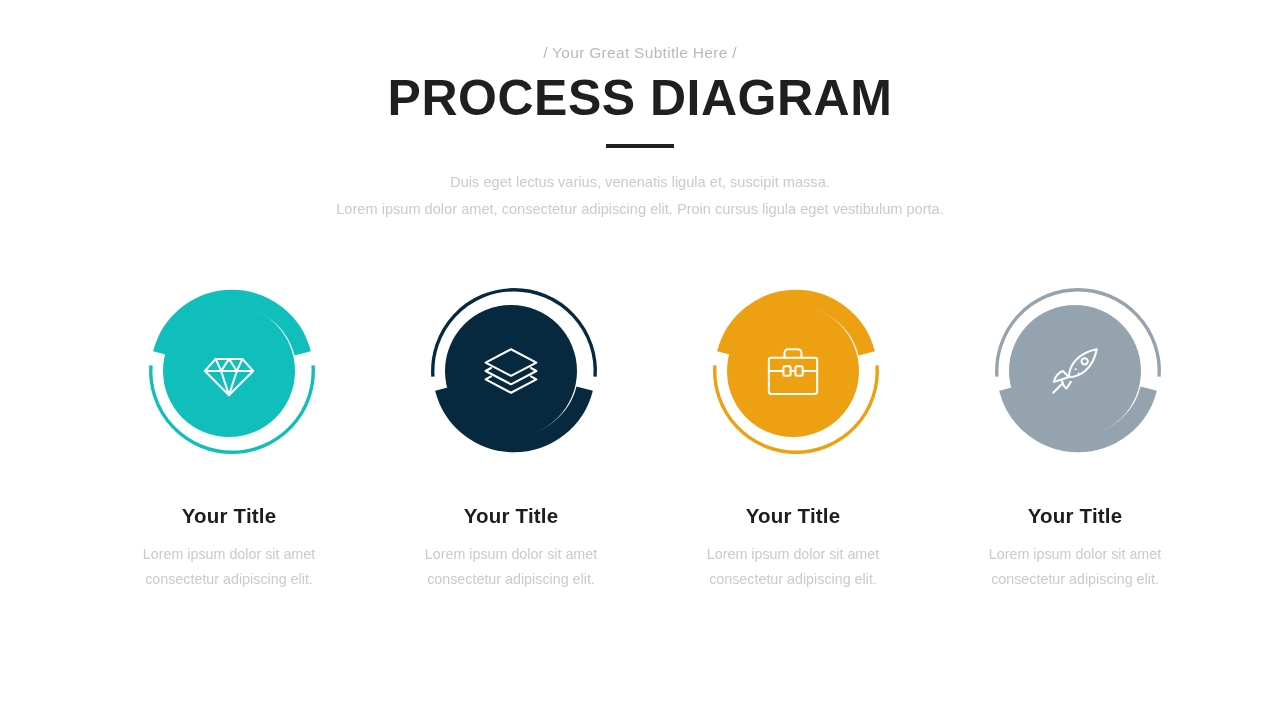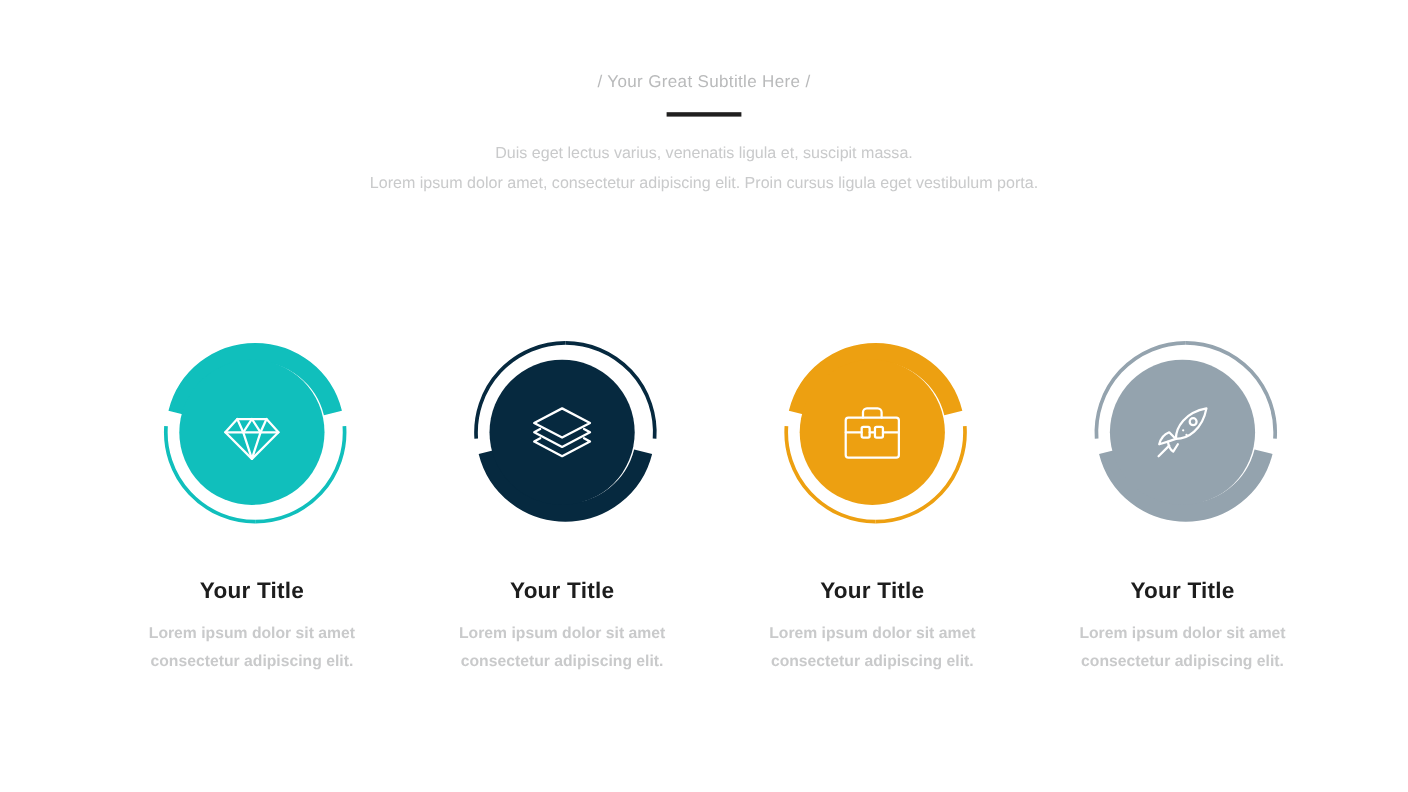--- a/index.html
+++ b/index.html
@@ -12,21 +12,20 @@
     background: #ffffff;
     font-family: "Liberation Sans", sans-serif;
     overflow: hidden;
   }
 
   .slide {
     position: relative;
     width: 1280px;
     height: 540px;
     box-sizing: border-box;
-    margin-top: 22px;
   }
 
   
   .header {
     width: 100%;
     text-align: center;
     padding-top: 44px;
   }
   .subtitle {
     font-size: 15.5px;
@@ -111,30 +110,30 @@
     color: #1d1d1d;
     letter-spacing: 0.2px;
   }
   .col-text {
     margin-top: 14px;
     width: 230px;
     text-align: center;
     font-size: 14.3px;
     line-height: 25px;
     color: #c9cacb;
-    font-weight: bold;
   }
 </style>
 </head>
 <body>
 
 <div class="slide">
 
   <div class="header">
     <div class="subtitle">/ Your Great Subtitle Here /</div>
+    <div class="title">PROCESS DIAGRAM</div>
     <div class="divider"></div>
     <div class="lead">
       <div>Duis eget lectus varius, venenatis ligula et, suscipit massa.</div>
       <div>Lorem ipsum dolor amet, consectetur adipiscing elit. Proin cursus ligula eget vestibulum porta.</div>
     </div>
   </div>
 
   <div class="columns" id="columns">
       <div class="col">
         <div class="ring-wrap">

